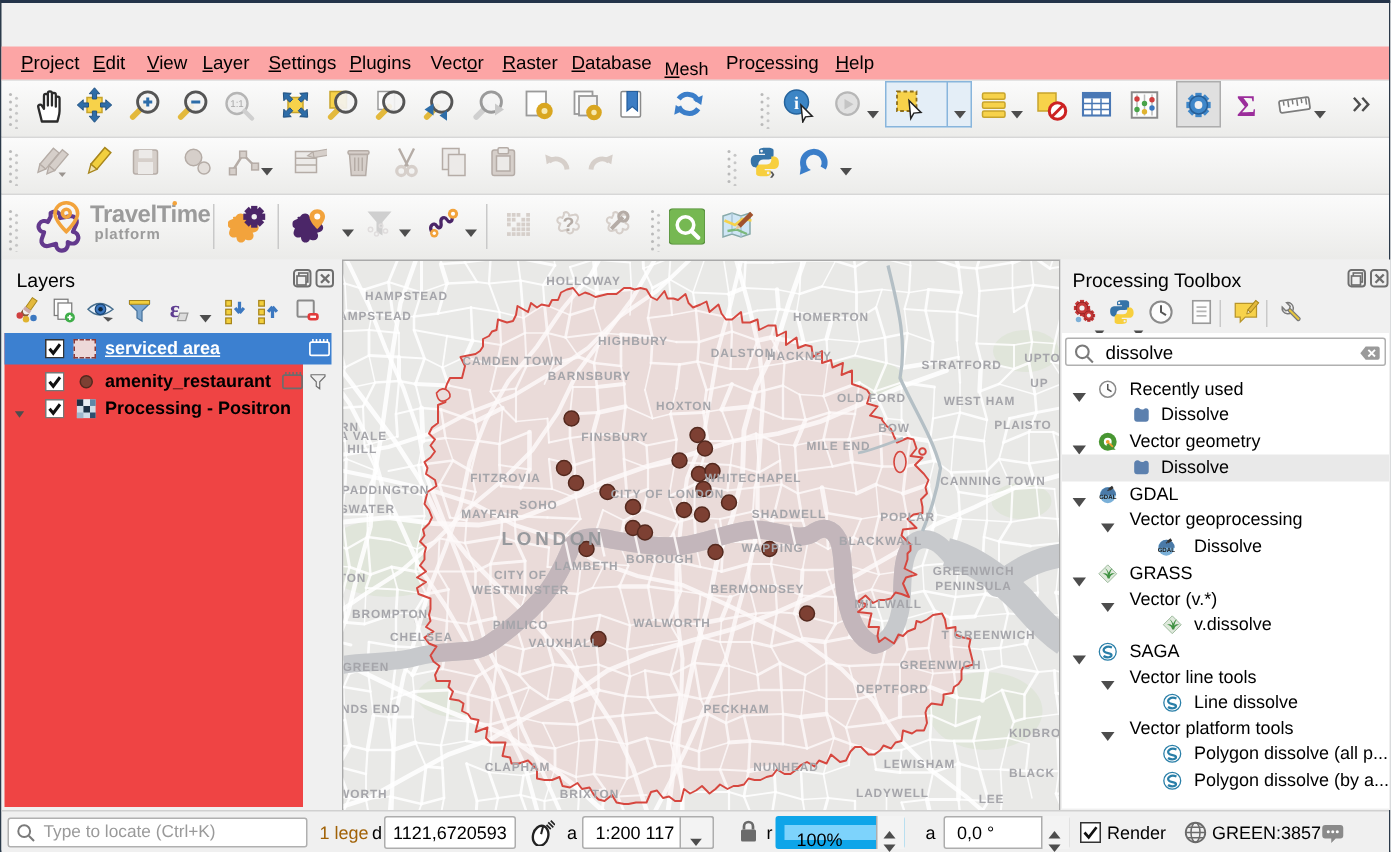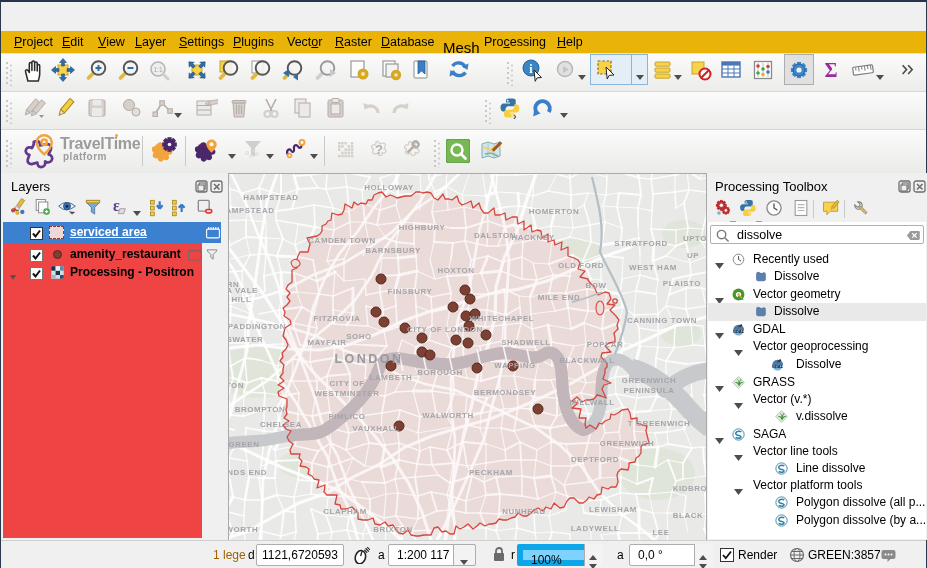--- a/index.html
+++ b/index.html
@@ -1,24 +1,24 @@
 <!DOCTYPE html>
 <html><head><meta charset="utf-8"><style>*{margin:0;padding:0;box-sizing:border-box}body{font-family:"Liberation Sans",sans-serif;width:927px;height:568px;overflow:hidden}#win{position:relative;width:927px;height:568px;background:#f0f0f0;border:1px solid #2b3a4a;border-top:2px solid #24344a}.abs{position:absolute}</style></head><body>
 <div id="win">
-    <div class="abs" style="left:0;top:29px;width:925px;height:23px;background:#eab308;border-bottom:1px solid #e3e3e3">
+    <div class="abs" style="left:0;top:29px;width:925px;height:23px;background:#fca5a5;border-bottom:1px solid #e3e3e3">
       <div class="abs" style="left:13px;top:4px;font-size:12.5px"><u>P</u>roject</div>
       <div class="abs" style="left:61px;top:4px;font-size:12.5px"><u>E</u>dit</div>
       <div class="abs" style="left:97px;top:4px;font-size:12.5px"><u>V</u>iew</div>
       <div class="abs" style="left:134px;top:4px;font-size:12.5px"><u>L</u>ayer</div>
       <div class="abs" style="left:178px;top:4px;font-size:12.5px"><u>S</u>ettings</div>
       <div class="abs" style="left:232px;top:4px;font-size:12.5px"><u>P</u>lugins</div>
       <div class="abs" style="left:286px;top:4px;font-size:12.5px">Vect<u>o</u>r</div>
       <div class="abs" style="left:334px;top:4px;font-size:12.5px"><u>R</u>aster</div>
       <div class="abs" style="left:380px;top:4px;font-size:12.5px"><u>D</u>atabase</div>
-      <div class="abs" style="left:442px;top:8px;font-size:15px"><u>M</u>esh</div>
+      <div class="abs" style="left:442px;top:8px;font-size:12px"><u>M</u>esh</div>
       <div class="abs" style="left:483px;top:4px;font-size:12.5px">Pro<u>c</u>essing</div>
       <div class="abs" style="left:556px;top:4px;font-size:12.5px"><u>H</u>elp</div>
     </div>
     <div class="abs" style="left:0;top:52px;width:925px;height:38px;background:linear-gradient(#fbfbfb,#ececea);border-bottom:1px solid #d7d7d7">
       <div style="position:absolute;left:4px;top:6px"><svg width="8" height="26" viewBox="0 0 8 26">
           <circle cx="2" cy="3" r="1" fill="#b9b9b9"></circle>
           <circle cx="6" cy="5.5" r="1" fill="#c6c6c6"></circle>
           <circle cx="2" cy="8" r="1" fill="#b9b9b9"></circle>
           <circle cx="6" cy="10.5" r="1" fill="#c6c6c6"></circle>
           <circle cx="2" cy="13" r="1" fill="#b9b9b9"></circle>
@@ -2126,20 +2126,27 @@
           </svg></div>
         <div class="abs" style="left:88px;top:273px;font-size:12px;color:#000;white-space:nowrap">Polygon dissolve (all p...</div>
         <div style="position:absolute;left:66px;top:291px"><svg width="15" height="15" viewBox="0 0 24 24">
             <circle cx="12" cy="12" r="9" fill="#fff" stroke="#2a7fa8" stroke-width="1.4"></circle>
             <path d="M16.5 7.5 c-6-2.5-11 1.5-8 4.5 2 2 7 1 7.5 3.5 0.4 2.5-5 3.5-8.5 1" fill="none" stroke="#2a7fa8" stroke-width="2.4"></path>
           </svg></div>
         <div class="abs" style="left:88px;top:291px;font-size:12px;color:#000;white-space:nowrap">Polygon dissolve (by a...</div>
       </div>
     </div>
     <div class="abs" style="left:0;top:538px;width:925px;height:28px;background:#f0f0f0;border-top:1px solid #d0d0d0">
+      <div class="abs" style="left:4px;top:4px;width:200px;height:20px;background:#fff;border:1px solid #b0b0b0;border-radius:2px">
+        <div style="position:absolute;left:4px;top:2px;width:14px;height:14px"><svg width="14" height="14" viewBox="0 0 16 16">
+            <circle cx="7" cy="7" r="4.5" fill="none" stroke="#7a7a7a" stroke-width="1.5"></circle>
+            <line x1="10.5" y1="10.5" x2="14.5" y2="14.5" stroke="#7a7a7a" stroke-width="1.5"></line>
+          </svg></div>
+        <div class="abs" style="left:23px;top:3px;font-size:11.5px;color:#9a9a9a">Type to locate (Ctrl+K)</div>
+      </div>
       <div class="abs" style="left:212px;top:7px;font-size:12px;color:#a16207">1 lege</div>
       <div class="abs" style="left:247px;top:7px;font-size:12px;color:#000">d</div>
       <div class="abs" style="left:255px;top:3px;width:88px;height:22px;background:#fff;border:1px solid #adadad;border-radius:2px;text-align:center;font-size:12px;padding-top:3px">1121,6720593</div>
       <div style="position:absolute;left:351px;top:5px;width:18px;height:18px"><svg width="18" height="18" viewBox="0 0 16 16">
           <g transform="rotate(15 8 8)">
             <ellipse cx="8" cy="10" rx="4.5" ry="6" fill="#fff" stroke="#222" stroke-width="1.4"></ellipse>
             <line x1="8" y1="4.5" x2="8" y2="9" stroke="#222" stroke-width="1.2"></line>
           </g>
           <path d="M12 2 l3 3 M13.5 1 l2.5 2.5 M11 3.5 l2.5 2.5" stroke="#222" stroke-width="1"></path>
         </svg></div>

